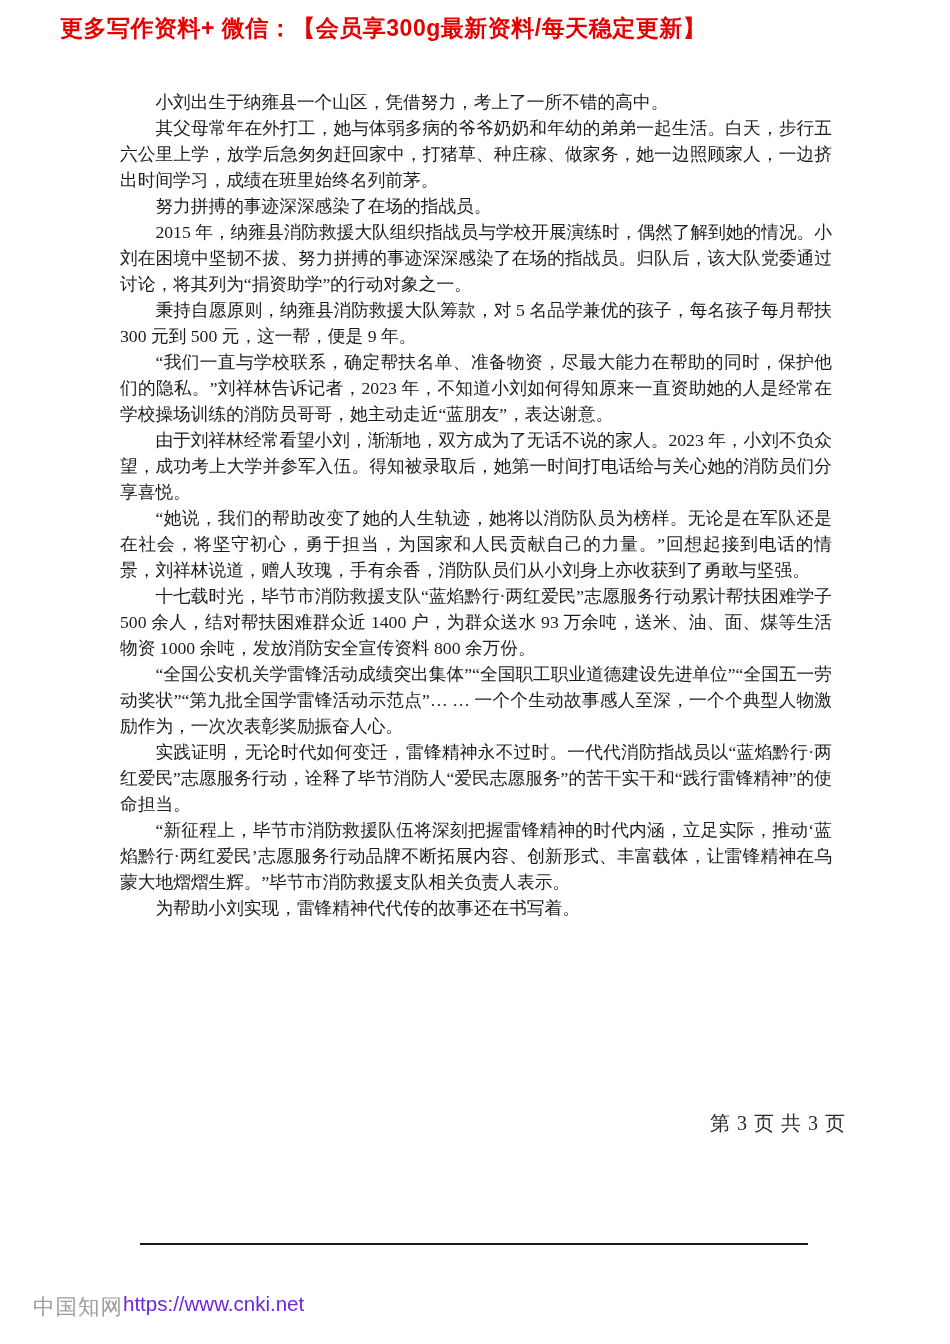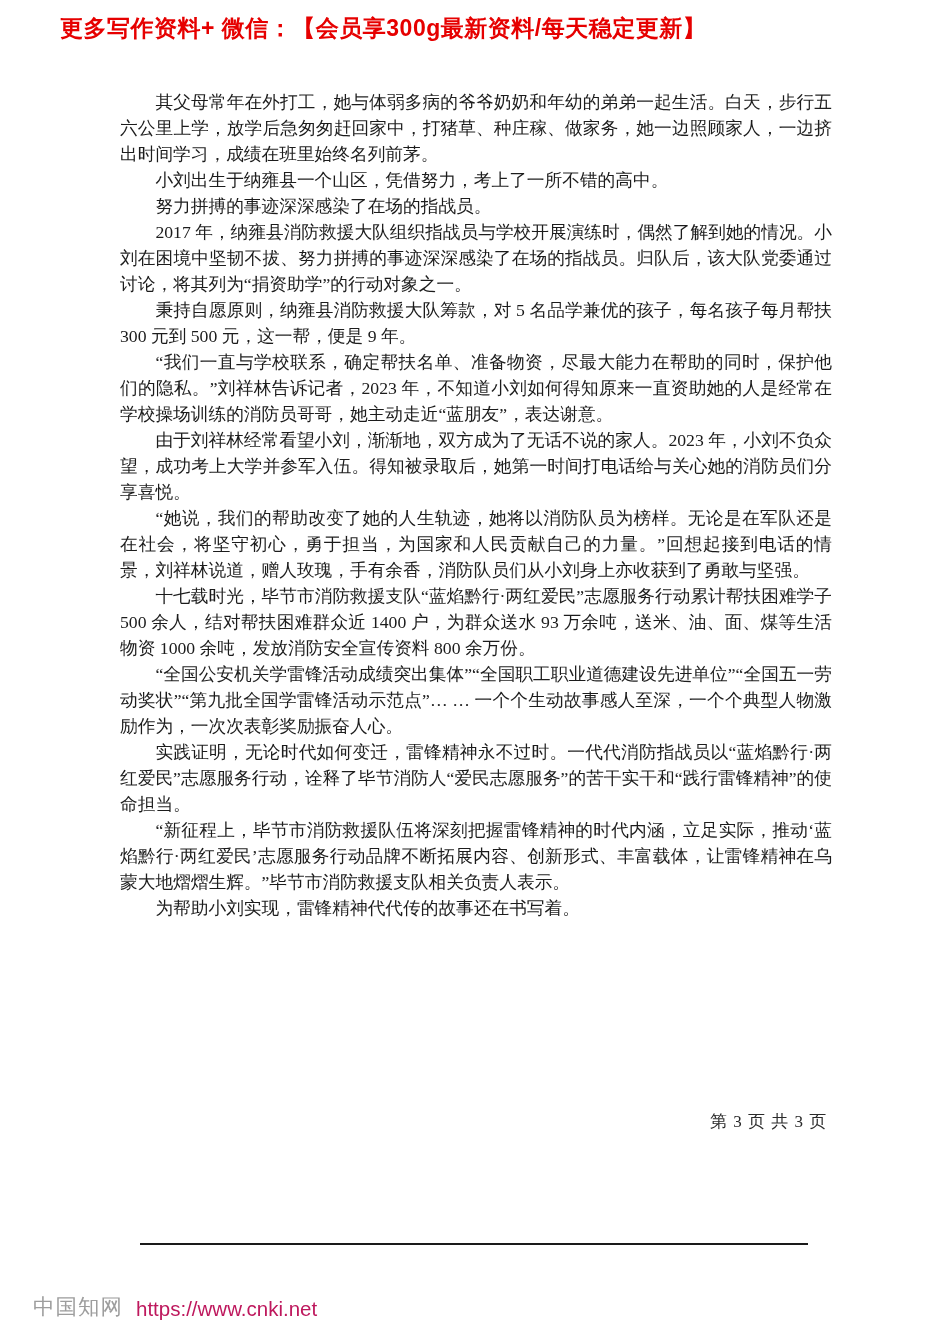--- a/index.html
+++ b/index.html
@@ -35,66 +35,65 @@
     text-align: justify;
   }
   .doc-body p {
     text-indent: 2em;
     margin: 0;
   }
   .page-indicator {
     position: absolute;
     left: 710px;
     top: 1110px;
-    font-size: 17px;
+    font-size: 20px;
     color: #2a2a2a;
     letter-spacing: 1px;
     white-space: nowrap;
   }
   .divider-line {
     position: absolute;
     left: 140px;
     top: 1243px;
     width: 668px;
     height: 1.5px;
     background: #1a1a1a;
   }
   .watermark {
     position: absolute;
     left: 33px;
     top: 1292px;
     display: flex;
-    align-items: flex-end;
+    align-items: flex-start;
     white-space: nowrap;
   }
   .watermark .site-name {
     font-family: "Liberation Sans", "DejaVu Sans", sans-serif;
     font-size: 21.5px;
     color: #9d9d9d;
     letter-spacing: 1px;
   }
   .watermark .site-url {
     font-family: "Liberation Sans", "DejaVu Sans", sans-serif;
     font-size: 20.5px;
-    color: #be185d;
-    margin-left: 13px;
+    color: #6d28d9;
   }
 </style>
 </head>
 <body>
 
 <div class="page">
 
   <div class="promo-banner">更多写作资料+ 微信：【会员享300g最新资料/每天稳定更新】</div>
 
   <div class="doc-body">
+    <p>小刘出生于纳雍县一个山区，凭借努力，考上了一所不错的高中。</p>
     <p>其父母常年在外打工，她与体弱多病的爷爷奶奶和年幼的弟弟一起生活。白天，步行五六公里上学，放学后急匆匆赶回家中，打猪草、种庄稼、做家务，她一边照顾家人，一边挤出时间学习，成绩在班里始终名列前茅。</p>
-    <p>小刘出生于纳雍县一个山区，凭借努力，考上了一所不错的高中。</p>
     <p>努力拼搏的事迹深深感染了在场的指战员。</p>
-    <p>2017 年，纳雍县消防救援大队组织指战员与学校开展演练时，偶然了解到她的情况。小刘在困境中坚韧不拔、努力拼搏的事迹深深感染了在场的指战员。归队后，该大队党委通过讨论，将其列为“捐资助学”的行动对象之一。</p>
+    <p>2015 年，纳雍县消防救援大队组织指战员与学校开展演练时，偶然了解到她的情况。小刘在困境中坚韧不拔、努力拼搏的事迹深深感染了在场的指战员。归队后，该大队党委通过讨论，将其列为“捐资助学”的行动对象之一。</p>
     <p>秉持自愿原则，纳雍县消防救援大队筹款，对 5 名品学兼优的孩子，每名孩子每月帮扶 300 元到 500 元，这一帮，便是 9 年。</p>
     <p>“我们一直与学校联系，确定帮扶名单、准备物资，尽最大能力在帮助的同时，保护他们的隐私。”刘祥林告诉记者，2023 年，不知道小刘如何得知原来一直资助她的人是经常在学校操场训练的消防员哥哥，她主动走近“蓝朋友”，表达谢意。</p>
     <p>由于刘祥林经常看望小刘，渐渐地，双方成为了无话不说的家人。2023 年，小刘不负众望，成功考上大学并参军入伍。得知被录取后，她第一时间打电话给与关心她的消防员们分享喜悦。</p>
     <p>“她说，我们的帮助改变了她的人生轨迹，她将以消防队员为榜样。无论是在军队还是在社会，将坚守初心，勇于担当，为国家和人民贡献自己的力量。”回想起接到电话的情景，刘祥林说道，赠人玫瑰，手有余香，消防队员们从小刘身上亦收获到了勇敢与坚强。</p>
     <p>十七载时光，毕节市消防救援支队“蓝焰黔行·两红爱民”志愿服务行动累计帮扶困难学子 500 余人，结对帮扶困难群众近 1400 户，为群众送水 93 万余吨，送米、油、面、煤等生活物资 1000 余吨，发放消防安全宣传资料 800 余万份。</p>
     <p>“全国公安机关学雷锋活动成绩突出集体”“全国职工职业道德建设先进单位”“全国五一劳动奖状”“第九批全国学雷锋活动示范点”… … 一个个生动故事感人至深，一个个典型人物激励作为，一次次表彰奖励振奋人心。</p>
     <p>实践证明，无论时代如何变迁，雷锋精神永不过时。一代代消防指战员以“蓝焰黔行·两红爱民”志愿服务行动，诠释了毕节消防人“爱民志愿服务”的苦干实干和“践行雷锋精神”的使命担当。</p>
     <p>“新征程上，毕节市消防救援队伍将深刻把握雷锋精神的时代内涵，立足实际，推动‘蓝焰黔行·两红爱民’志愿服务行动品牌不断拓展内容、创新形式、丰富载体，让雷锋精神在乌蒙大地熠熠生辉。”毕节市消防救援支队相关负责人表示。</p>
     <p>为帮助小刘实现，雷锋精神代代传的故事还在书写着。</p>
   </div>

